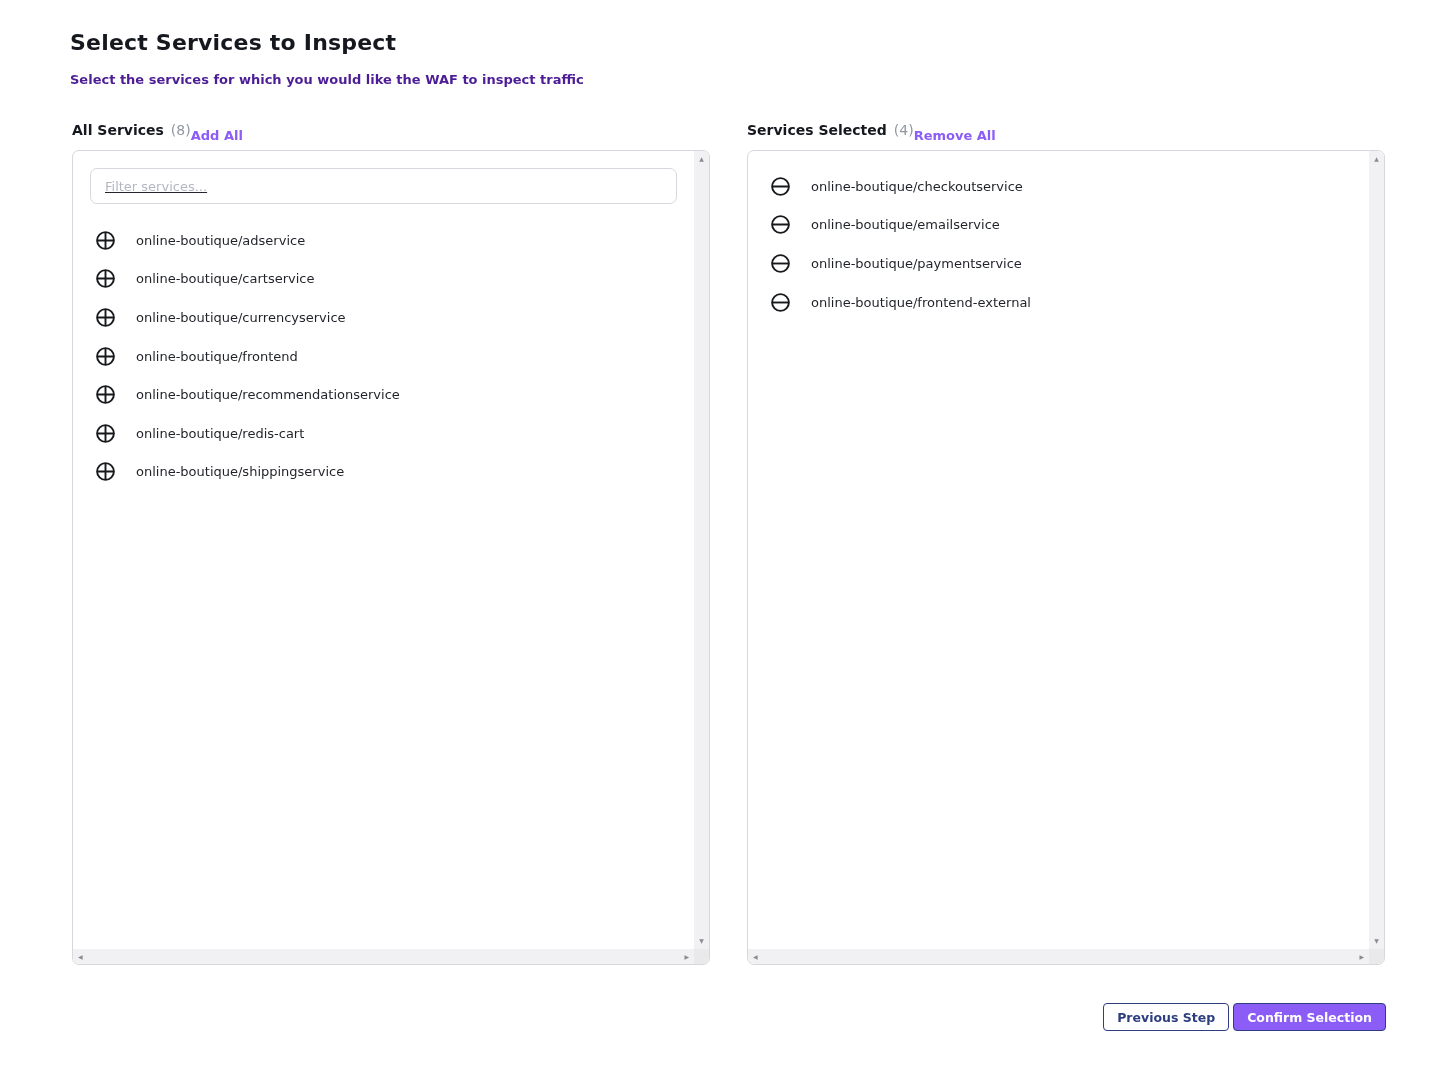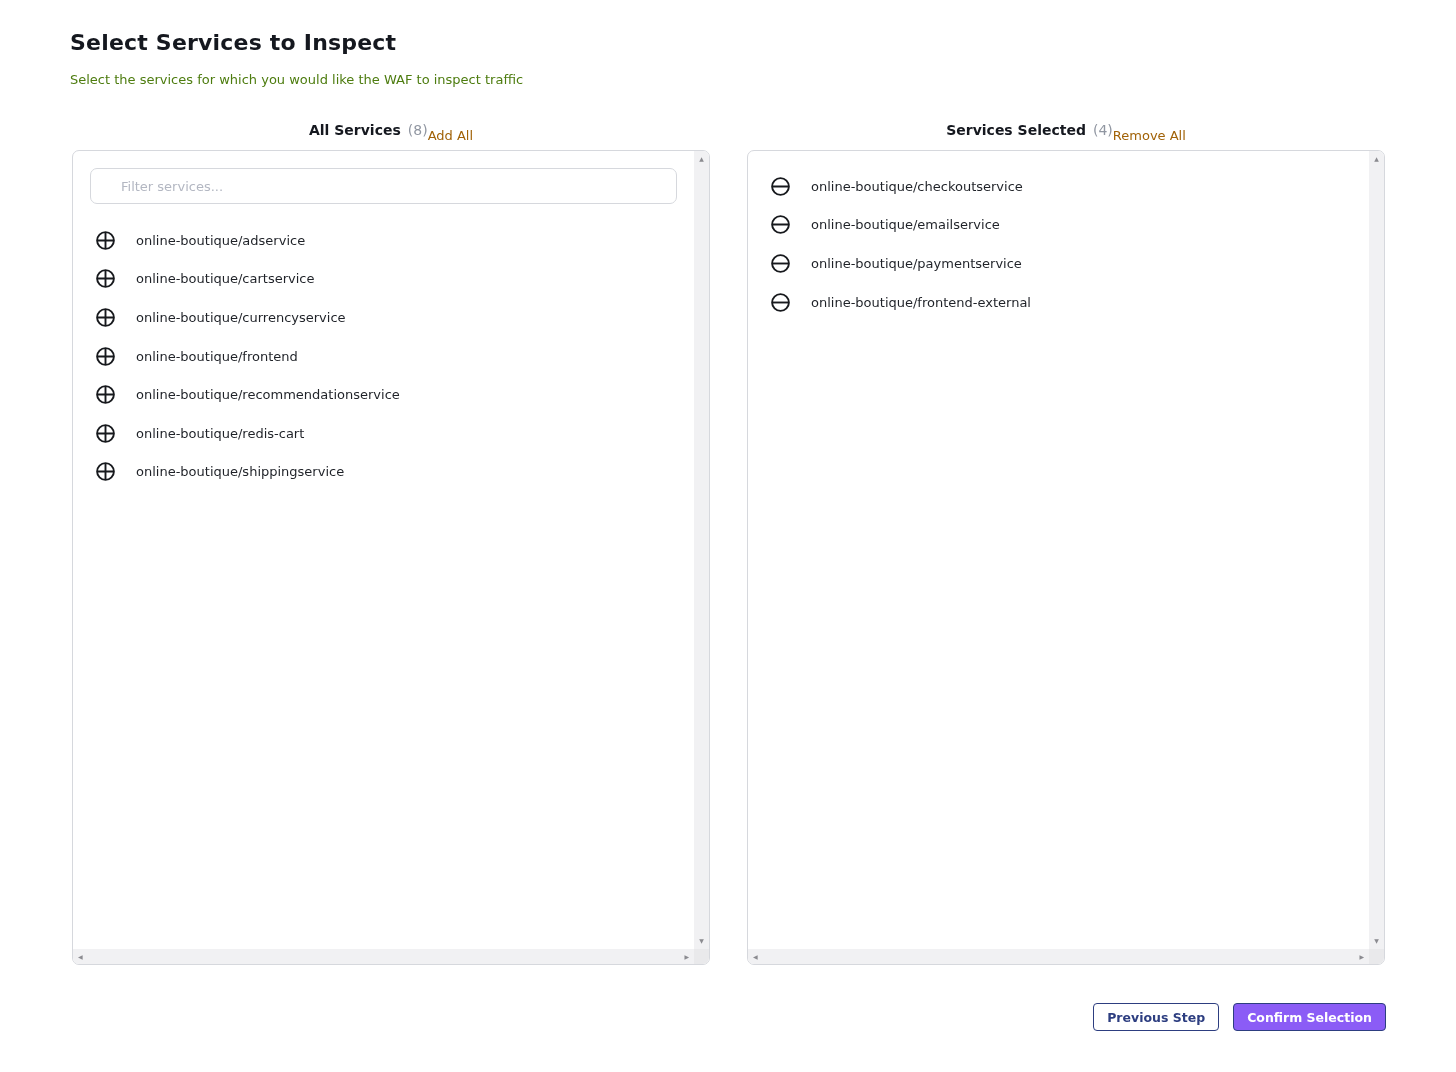--- a/index.html
+++ b/index.html
@@ -9,47 +9,47 @@
     color:#23262e;
     position:relative;
     overflow:hidden;
   }
   .page-title {
     position:absolute; left:70px; top:30px;
     font-size:22px; font-weight:700; color:#15181f; letter-spacing:.2px;
   }
   .page-subtitle {
     position:absolute; left:70px; top:72px;
-    font-size:13px; color:#4d7c0f;
+    font-size:13px; color:#4c1d95;font-weight:bold;
   }
   .col { position:absolute; top:112px; width:638px; }
   .col-left  { left:72px; }
   .col-right { left:747px; }
   .col-header {
-    height:38px; display:flex; align-items:center; justify-content:center;
+    height:38px; display:flex; align-items:center; justify-content:flex-start;
     padding-bottom:4px;
   }
   .col-heading { font-size:14px; font-weight:700; color:#15181f; }
   .col-count   { font-size:14px; font-weight:400; color:#9096a1; margin-left:7px; }
   .header-link {
-    font-size:13px; font-weight:400; color:#a16207; cursor:pointer; text-decoration:none;margin-top:12px;
+    font-size:13px; font-weight:700; color:#8b5cf6; cursor:pointer; text-decoration:none;margin-top:12px;
   }
   .panel {
     position:relative; width:638px; height:815px;
     border:1px solid #d6d8dd; border-radius:7px; background:#fff; overflow:hidden;
   }
   .panel-content {
     position:absolute; top:0; left:0; right:15px; bottom:15px; overflow:hidden;
   }
   .filter-wrap { padding:17px 17px 0 17px; }
   .filter-input {
     width:100%; height:36px;
     border:1px solid #d6d8dd; border-radius:7px;
-    padding:0 30px; font-size:13px; color:#23262e;
-    font-family:inherit; outline:none; background:#fff;
+    padding:0 14px; font-size:13px; color:#23262e;
+    font-family:inherit; outline:none; background:#fff;text-decoration:underline;
   }
   .filter-input::placeholder { color:#b3b7c2; }
   .list { margin-top:17px; }
   .list.no-filter { margin-top:16px; }
   .row {
     display:flex; align-items:center; gap:21px;
     height:38.6px; padding-left:23px; cursor:pointer;
   }
   .row-icon { width:19px; height:19px; flex:0 0 19px; display:flex; }
   .row-icon svg { display:block; }
@@ -64,21 +64,21 @@
     position:absolute; bottom:0; left:0; height:15px; width:calc(100% - 15px);
     background:#f1f1f3; display:flex;
     justify-content:space-between; align-items:center; padding:0 5px;
   }
   .sarrow { font-size:6px; color:#8b8b90; line-height:1; user-select:none; }
   .scroll-corner {
     position:absolute; right:0; bottom:0; width:15px; height:15px; background:#e9e9eb;
   }
   
   .footer {
-    position:absolute; top:1003px; right:70px; display:flex; gap:14px;
+    position:absolute; top:1003px; right:70px; display:flex; gap:4px;
   }
   .btn {
     height:28px; padding:0 13px; border-radius:4px;
     font-size:12.5px; font-weight:600; font-family:inherit;
     display:flex; align-items:center; cursor:pointer; white-space:nowrap;
   }
   .btn-secondary { background:#fff; border:1.5px solid #2d3e80; color:#2d3e80; }
   .btn-primary  { background:#8b5cf6; border:1.5px solid #2d3e80; color:#ffffff; }
 </style>
 </head>

